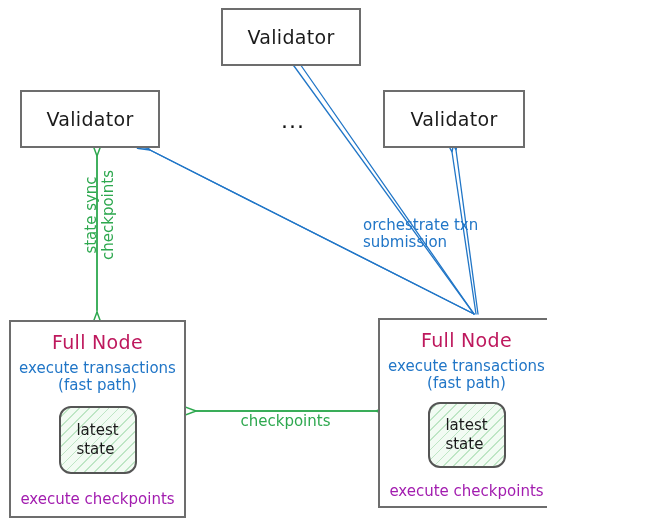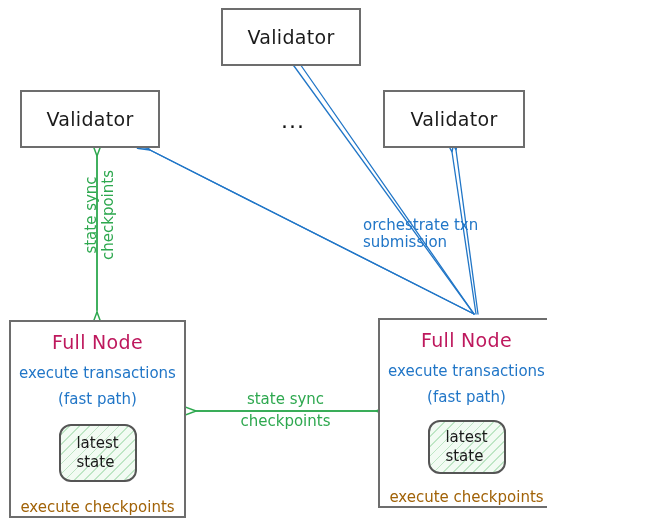--- a/index.html
+++ b/index.html
@@ -51,27 +51,27 @@
     white-space: nowrap;
   }
   .fn-title {
     margin-top: 9px;
     font-size: 19px;
     color: #be185d;
   }
   .fn-blue {
     color: #2176c7;
     font-size: 15px;
-    line-height: 26px;
+    line-height: 17px;
     text-align: center;
     margin-top: 7px;
     white-space: pre-line;
   }
   .fn-green {
-    color: #a16207;
+    color: #a21caf;
     font-size: 15px;
     text-align: center;
     white-space: nowrap;
   }
   .state-chip {
     box-sizing: border-box;
     border: 2px solid #555555;
     border-radius: 12px;
     background-color: #f2fbf3;
     background-image: repeating-linear-gradient(
@@ -189,21 +189,20 @@
     <div class="fn-blue">execute transactions
 (fast path)</div>
     <div class="state-chip" style="width:78px; height:66px; margin-top:10px;">latest
 state</div>
     <div class="fn-green" style="margin-top:14px;">execute checkpoints</div>
   </div>
 
   <div class="lbl lbl-green lbl-rot" style="left:83px; top:285px; width:140px;">state sync
 checkpoints</div>
 
-  <div class="lbl lbl-green" style="left:228px; top:391px; width:115px;">state sync</div>
 
   <div class="lbl lbl-green" style="left:228px; top:413px; width:115px;">checkpoints</div>
 
   <div class="lbl lbl-blue" style="left:363px; top:217px;">orchestrate txn submission</div>
 
   <div class="lbl lbl-orange" style="left:572px; top:381px;">RPCs</div>
 
 </div>
 
 </body></html>

